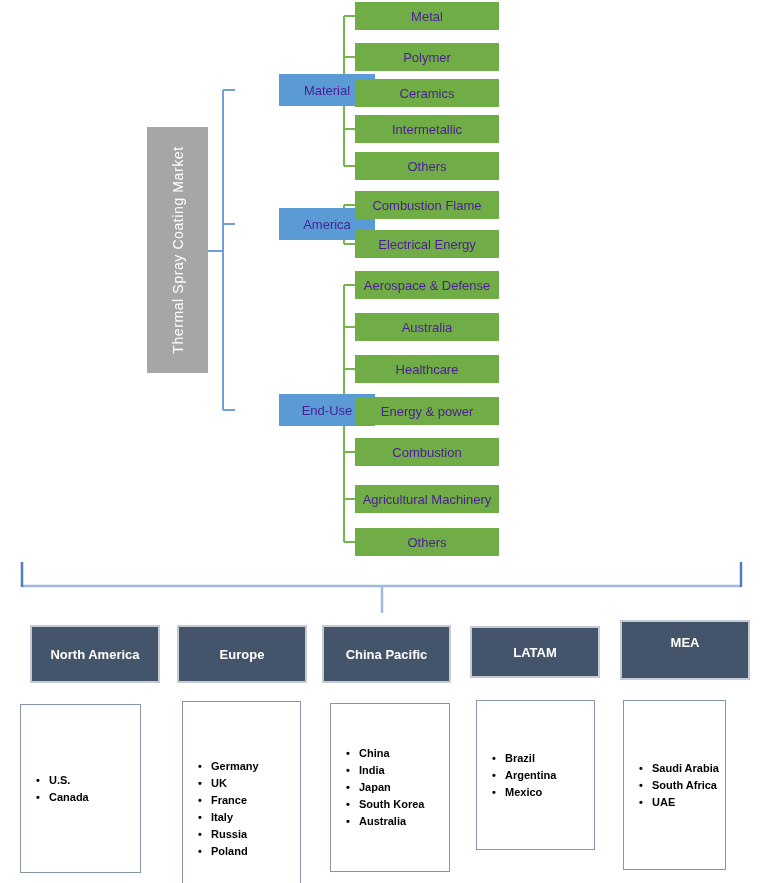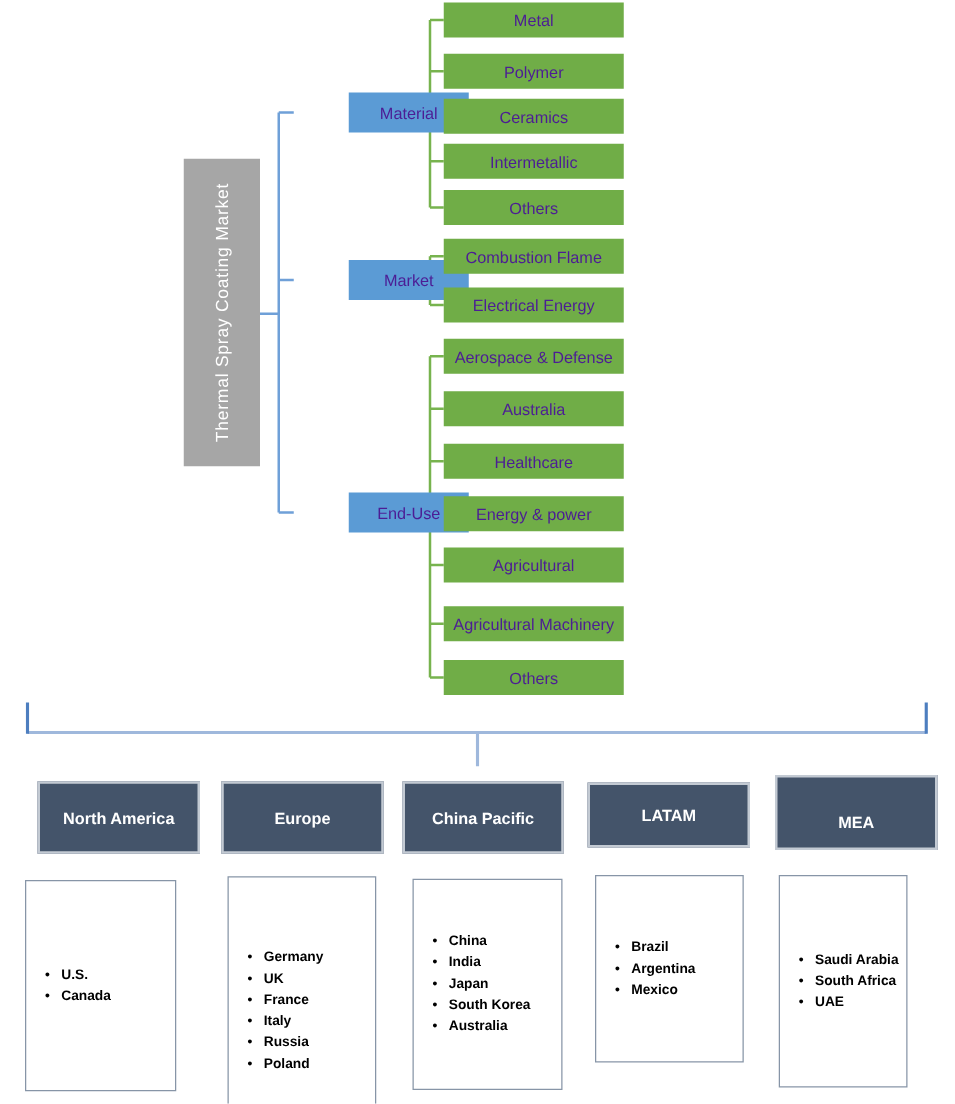--- a/index.html
+++ b/index.html
@@ -19,21 +19,21 @@
     display:flex;align-items:center;justify-content:center;
   }
   .root-box span{
     transform:rotate(-90deg);white-space:nowrap;color:#ffffff;
     font-size:14px;letter-spacing:0.6px;
   }
   .region-header{
     background:#44546A;border:2px solid #c3cad3;color:#ffffff;
     font-weight:bold;font-size:13px;
   }
-  .region-header.align-top{align-items:flex-start;padding-top:28px;}
+  .region-header.align-top{align-items:flex-start;padding-top:13px;}
   .list-box{
     position:absolute;background:#ffffff;border:1px solid #8795a7;box-sizing:border-box;
     display:flex;flex-direction:column;justify-content:center;
   }
   .list-box ul{list-style:none;margin:0;padding:0 4px 0 15px;}
   .list-box li{
     position:relative;padding-left:13px;font-size:11px;font-weight:bold;color:#000;
     line-height:17px;white-space:nowrap;
   }
   .list-box li::before{content:"\2022";position:absolute;left:0;top:0;}
@@ -58,21 +58,21 @@
   </svg>
 
   <div class="root-box">
     <span>Thermal Spray Coating Market</span>
   </div>
 
   <div class="node seg" style="top:74px">
       <span>Material</span>
     </div>
   <div class="node seg" style="top:208px">
-      <span>Market</span>
+      <span>America</span>
     </div>
   <div class="node seg" style="top:394px">
       <span>End-Use</span>
     </div>
 
   <div class="node cat" style="top:2px">
       <span>Metal</span>
     </div>
   <div class="node cat" style="top:43px">
       <span>Polymer</span>
@@ -100,21 +100,21 @@
   <div class="node cat" style="top:313px">
       <span>Australia</span>
     </div>
   <div class="node cat" style="top:355px">
       <span>Healthcare</span>
     </div>
   <div class="node cat" style="top:397px">
       <span>Energy &amp; power</span>
     </div>
   <div class="node cat" style="top:438px">
-      <span>Agricultural</span>
+      <span>Combustion</span>
     </div>
   <div class="node cat" style="top:485px">
       <span>Agricultural Machinery</span>
     </div>
   <div class="node cat" style="top:528px">
       <span>Others</span>
     </div>
 
   <div class="node region-header" style="left:30px;top:625px;width:130px;height:58px">
       <span>North America</span>

